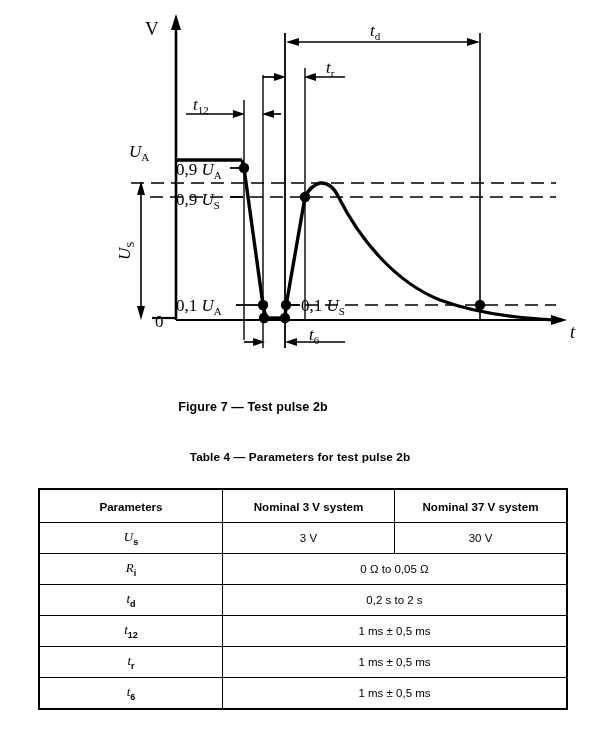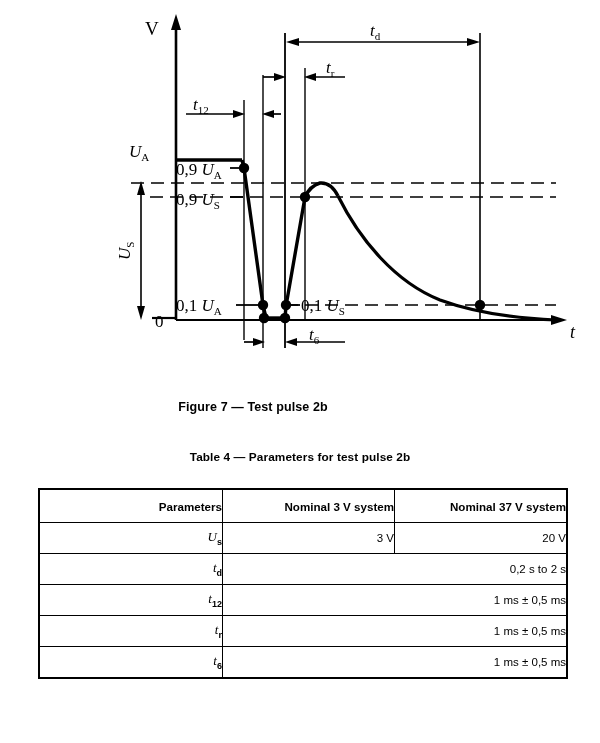--- a/index.html
+++ b/index.html
@@ -61,21 +61,21 @@
   }
   table.params {
     border-collapse: collapse;
     width: 524px;
     font-family: "Liberation Sans", sans-serif;
     font-size: 11px;
     table-layout: fixed;
   }
   table.params td, table.params th {
     border: 1px solid #000000;
-    text-align: right;
+    text-align: center;
     vertical-align: middle;
     padding: 0;
     height: 30px;
     font-weight: normal;
   }
   table.params thead th {
     font-weight: bold;
     font-size: 11.6px;
     height: 32px;
   }
@@ -266,23 +266,29 @@
           <th class="col-sys">Nominal 37 V system</th>
         </tr>
       </thead>
       <tbody>
 
         <tr>
           <td>
             <span class="mathvar"><span>U</span><sub>s</sub></span>
           </td>
           <td class="cellval">3 V</td>
-          <td class="cellval">20 V</td>
-        </tr>
-
+          <td class="cellval">30 V</td>
+        </tr>
+
+        <tr>
+          <td>
+            <span class="mathvar"><span>R</span><sub>i</sub></span>
+          </td>
+          <td class="cellval" colspan="2">0 Ω to 0,05 Ω</td>
+        </tr>
 
         <tr>
           <td>
             <span class="mathvar"><span>t</span><sub>d</sub></span>
           </td>
           <td class="cellval" colspan="2">0,2 s to 2 s</td>
         </tr>
 
         <tr>
           <td>

